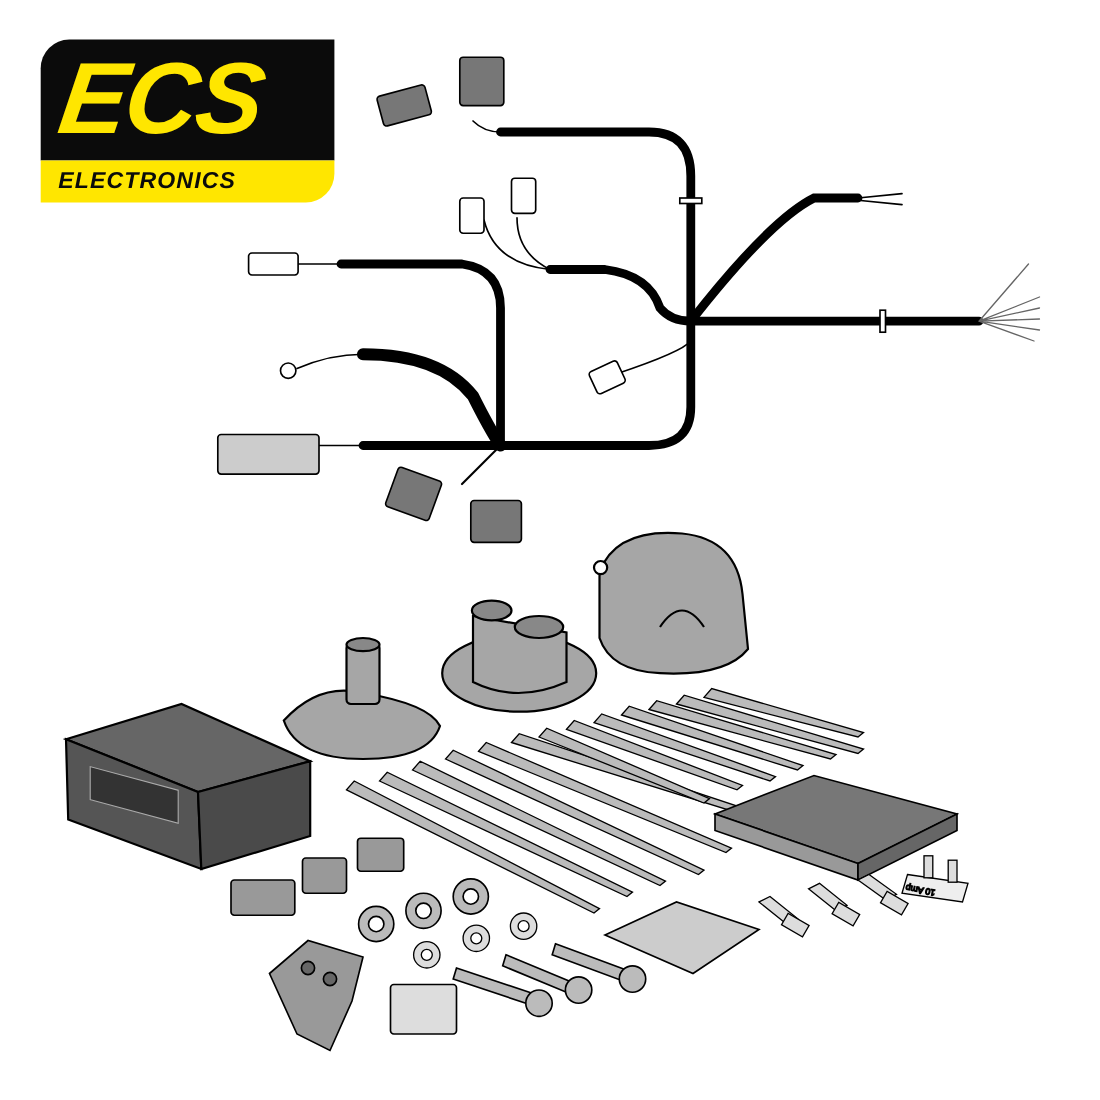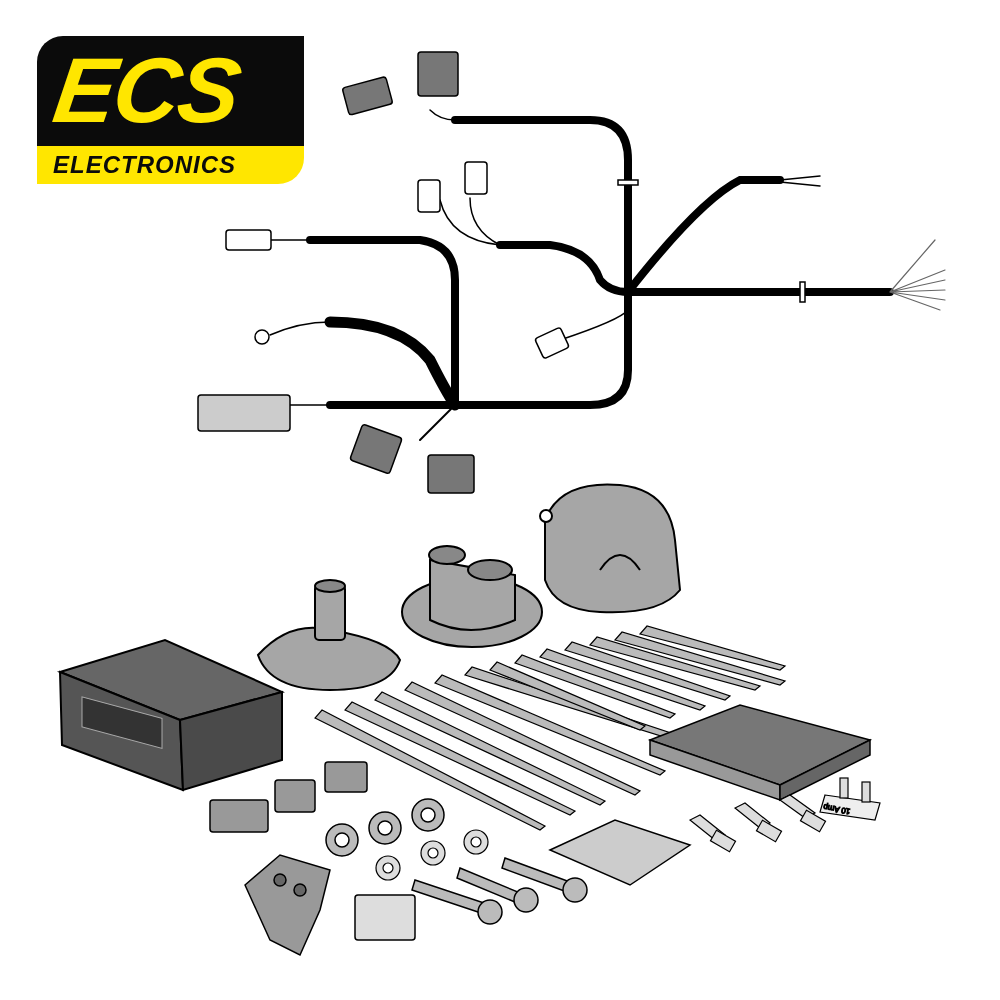--- a/index.html
+++ b/index.html
@@ -1,21 +1,21 @@
 <!DOCTYPE html>
 <html><head>
 <meta charset="utf-8">
 <style>
   html,body{margin:0;padding:0;background:#fff;}
   body{width:1000px;height:1000px;position:relative;overflow:hidden;font-family:"Liberation Sans",sans-serif;}
   .logo{position:absolute;left:37px;top:36px;width:267px;height:148px;}
   .logo-top{position:absolute;left:0;top:0;width:267px;height:110px;background:#0b0b0b;border-radius:26px 0 0 0;}
   .logo-bottom{position:absolute;left:0;top:110px;width:267px;height:38px;background:#ffe600;border-radius:0 0 26px 0;}
   .logo-ecs{position:absolute;left:18px;top:4px;font-family:"Liberation Sans",sans-serif;font-weight:bold;font-style:italic;font-size:92px;line-height:100px;color:#ffe600;letter-spacing:-2px;transform:skewX(-8deg);}
-  .logo-sub{position:absolute;left:16px;top:112px;font-family:"Liberation Sans",sans-serif;font-weight:bold;font-style:italic;font-size:24px;line-height:34px;color:#0b0b0b;letter-spacing:1px;}
+  .logo-sub{position:absolute;left:16px;top:112px;font-family:"Liberation Sans",sans-serif;font-weight:bold;font-style:italic;font-size:21px;line-height:34px;color:#0b0b0b;letter-spacing:1px;}
   svg.art{position:absolute;left:0;top:0;}
 </style>
 </head>
 <body>
 
 <div class="logo">
   <div class="logo-top"></div>
   <div class="logo-bottom"></div>
   <div class="logo-ecs">ECS</div>
   <div class="logo-sub">ELECTRONICS</div>

